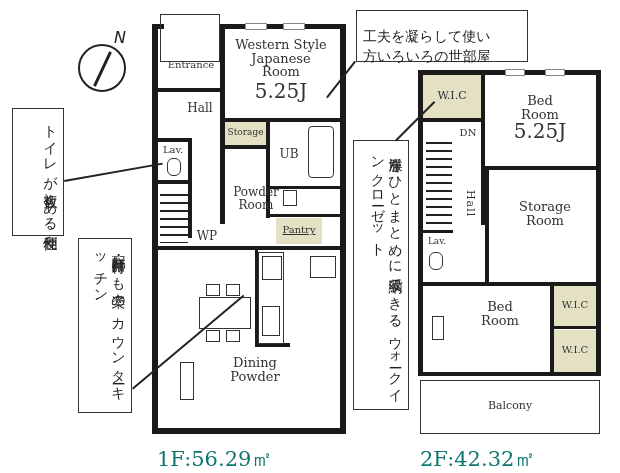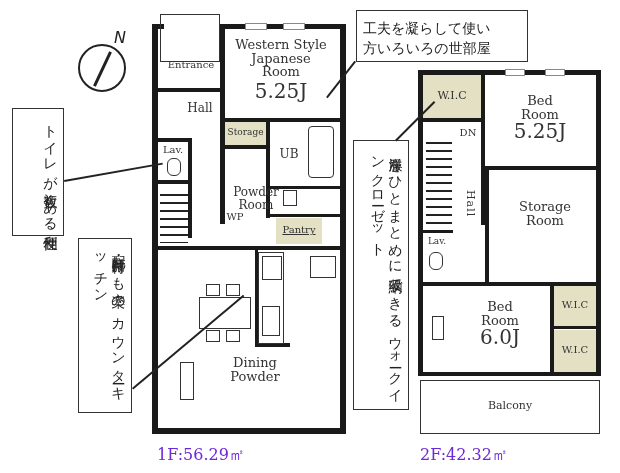--- a/index.html
+++ b/index.html
@@ -7,21 +7,21 @@
   .abs{position:absolute;}
   .wall{position:absolute;background:#1a1a1a;}
   .room{position:absolute;box-sizing:border-box;}
   .beige{background:#e4e0c4;}
   .lbl{position:absolute;text-align:center;font-family:"DejaVu Serif",serif;color:#333;line-height:1.05;}
   .callout{position:absolute;border:1.5px solid #333;background:#fff;box-sizing:border-box;font-family:"DejaVu Sans",sans-serif;color:#222;}
   .vtext{writing-mode:vertical-rl;font-size:14px;letter-spacing:1px;line-height:1.25;}
   .hline{position:absolute;height:1.5px;background:#222;transform-origin:0 0;}
   .win{position:absolute;background:#fff;border:1px solid #888;box-sizing:border-box;}
   .stairs{position:absolute;background:repeating-linear-gradient(to bottom,#fff 0,#fff 6px,#222 6px,#222 8px);}
-  .area{position:absolute;font-size:16px;font-family:"DejaVu Serif",serif;color:#6d28d9;}
+  .area{position:absolute;font-size:21px;font-family:"DejaVu Serif",serif;color:#0f766e;}
 </style>
 </head>
 <body>
 
 <div class="abs" style="left:78px;top:44px;width:48px;height:48px;border:2px solid #222;border-radius:50%;box-sizing:border-box;">
   <div style="position:absolute;left:21px;top:4px;width:3px;height:38px;background:#222;transform:rotate(25deg);transform-origin:50% 50%;"></div>
 </div>
 <div class="abs" style="left:114px;top:28px;font-size:16px;font-style:italic;font-family:'DejaVu Sans',sans-serif;">N</div>
 
 <div>
@@ -59,21 +59,21 @@
     <div style="font-size:20px;margin-top:2px;">5.25J</div>
   </div>
 
   <div class="lbl" style="left:180px;top:102px;width:40px;font-size:12px;">Hall</div>
 
   <div class="lbl" style="left:158px;top:145px;width:30px;font-size:10px;">Lav.</div>
   <div class="abs" style="left:167px;top:158px;width:12px;height:16px;border:1px solid #333;border-radius:6px;"></div>
 
   <div class="stairs" style="left:160px;top:188px;width:28px;height:55px;"></div>
 
-  <div class="lbl" style="left:194px;top:212px;width:26px;font-size:10px;margin-left:28px;">WP</div>
+  <div class="lbl" style="left:194px;top:230px;width:26px;font-size:12px;">WP</div>
 
   <div class="room beige" style="left:225px;top:122px;width:41px;height:23px;"></div>
   <div class="lbl" style="left:225px;top:128px;width:41px;font-size:9px;">Storage</div>
 
   <div class="room" style="left:308px;top:126px;width:26px;height:52px;border:1px solid #333;border-radius:4px;"></div>
   <div class="lbl" style="left:272px;top:148px;width:34px;font-size:12px;">UB</div>
 
   <div class="lbl" style="left:226px;top:186px;width:60px;font-size:12px;">
     <div>Powder</div>
     <div>Room</div>
@@ -136,38 +136,37 @@
   </div>
 
   <div class="wall" style="left:423px;top:230px;width:30px;height:3px;"></div>
   <div class="lbl" style="left:423px;top:237px;width:28px;font-size:9px;">Lav.</div>
   <div class="abs" style="left:429px;top:252px;width:12px;height:16px;border:1px solid #333;border-radius:6px;"></div>
   <div class="wall" style="left:423px;top:282px;width:178px;height:4px;"></div>
 
   <div class="lbl" style="left:460px;top:300px;width:80px;font-size:13px;">
     <div>Bed</div>
     <div>Room</div>
-    <div style="font-size:20px;">6.0J</div>
   </div>
   <div class="abs" style="left:432px;top:316px;width:10px;height:22px;border:1px solid #333;"></div>
 
   <div class="wall" style="left:550px;top:286px;width:4px;height:90px;"></div>
   <div class="room beige" style="left:554px;top:286px;width:42px;height:40px;"></div>
   <div class="lbl" style="left:554px;top:300px;width:42px;font-size:10px;">W.I.C</div>
   <div class="wall" style="left:554px;top:326px;width:42px;height:3px;"></div>
   <div class="room beige" style="left:554px;top:330px;width:42px;height:42px;"></div>
   <div class="lbl" style="left:554px;top:345px;width:42px;font-size:10px;">W.I.C</div>
 
   <div class="room" style="left:420px;top:380px;width:180px;height:54px;border:1.5px solid #333;"></div>
   <div class="lbl" style="left:420px;top:400px;width:180px;font-size:11px;">Balcony</div>
 
   <div class="area" style="left:420px;top:445px;">2F:42.32㎡</div>
 </div>
 
-<div class="callout" style="left:356px;top:10px;width:172px;height:52px;padding:8px 6px;font-size:14px;line-height:1.4;">
+<div class="callout" style="left:356px;top:10px;width:172px;height:52px;padding:16px 6px;font-size:14px;line-height:1.4;">
   <div>工夫を凝らして使い</div>
   <div>方いろいろの世部屋</div>
 </div>
 <div class="hline" style="left:356px;top:62px;width:46px;transform:rotate(128deg);"></div>
 
 <div class="callout vtext" style="left:12px;top:108px;width:52px;height:128px;padding:6px 4px;">
   <span>トイレが複数</span>
   <span>ある利便性</span>
 </div>
 <div class="hline" style="left:64px;top:180px;width:100px;transform:rotate(-10deg);"></div>

